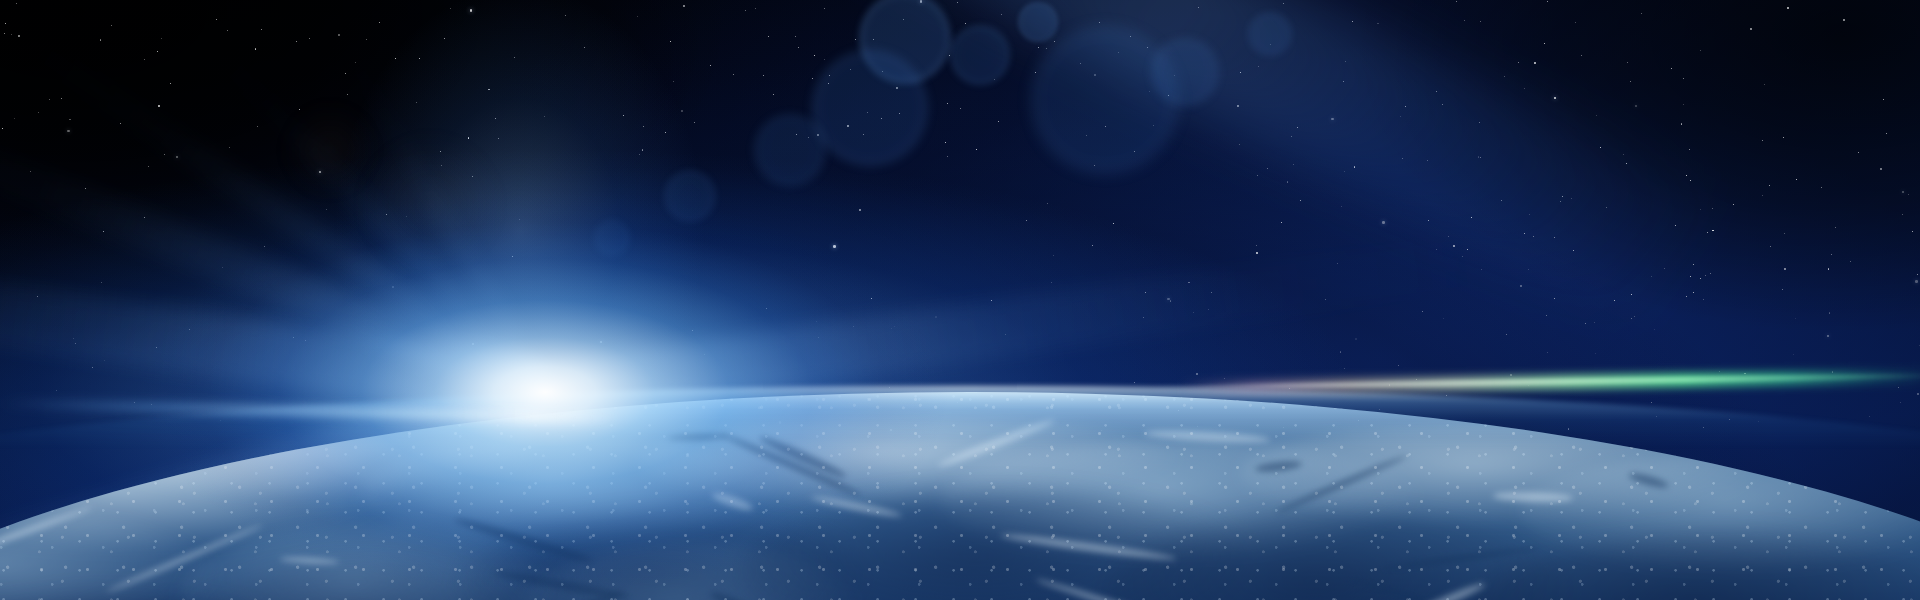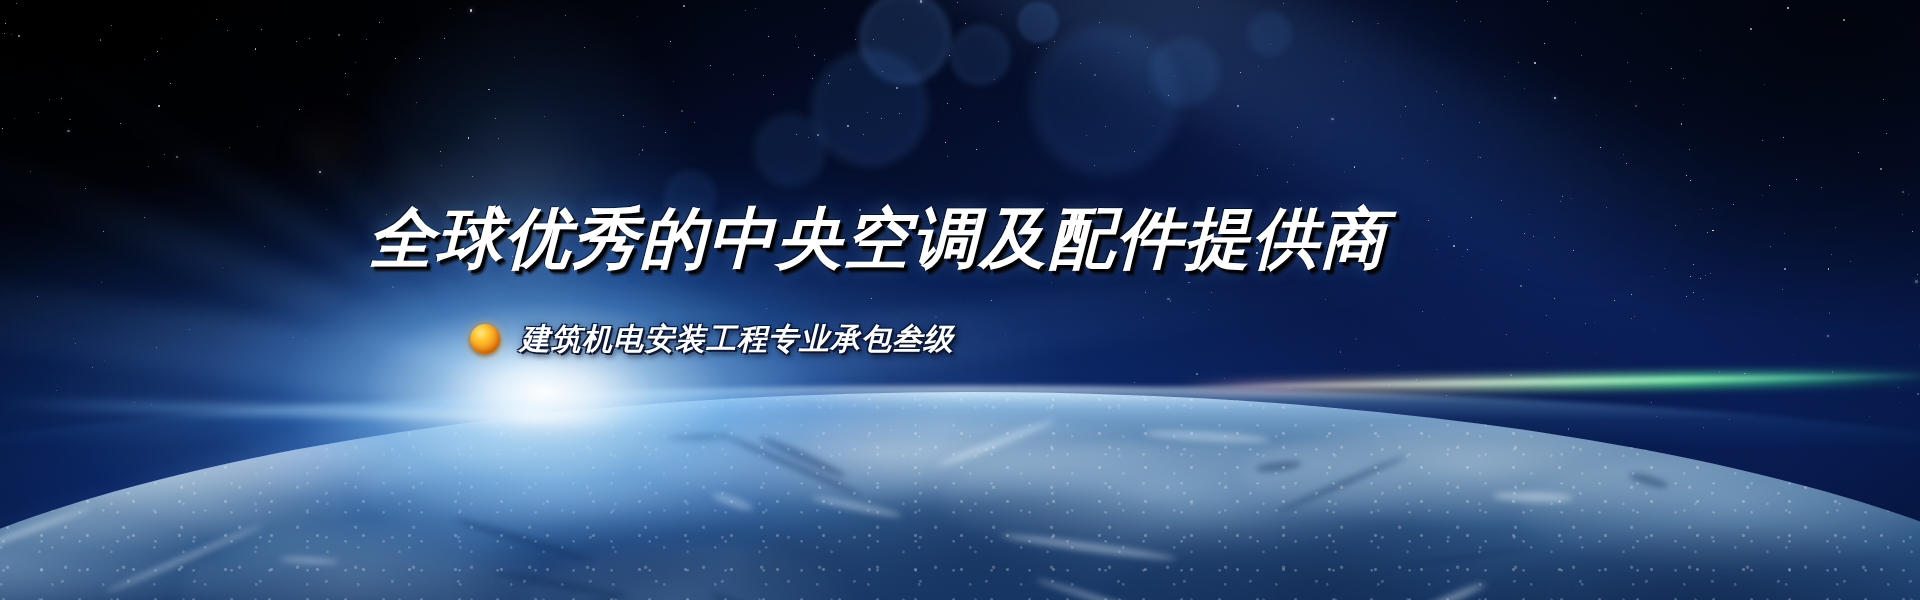--- a/index.html
+++ b/index.html
@@ -745,25 +745,20 @@
   <div id="earth-rim"></div>
 
   <div class="layer" id="glow-core"></div>
 
   <div id="streak-left"></div>
   <div id="streak-rainbow"></div>
   <div id="streak-core"></div>
 
   <div id="content">
 
-    <div id="headline">全球优秀的中央空调及配件提供商</div>
 
     <div id="bullets">
 
-      <div class="bullet-row">
-        <span class="bullet-dot"></span>
-        <span class="bullet-text">建筑机电安装工程专业承包叁级</span>
-      </div>
 
 
     </div>
   </div>
 </div>
 
 </body></html>

